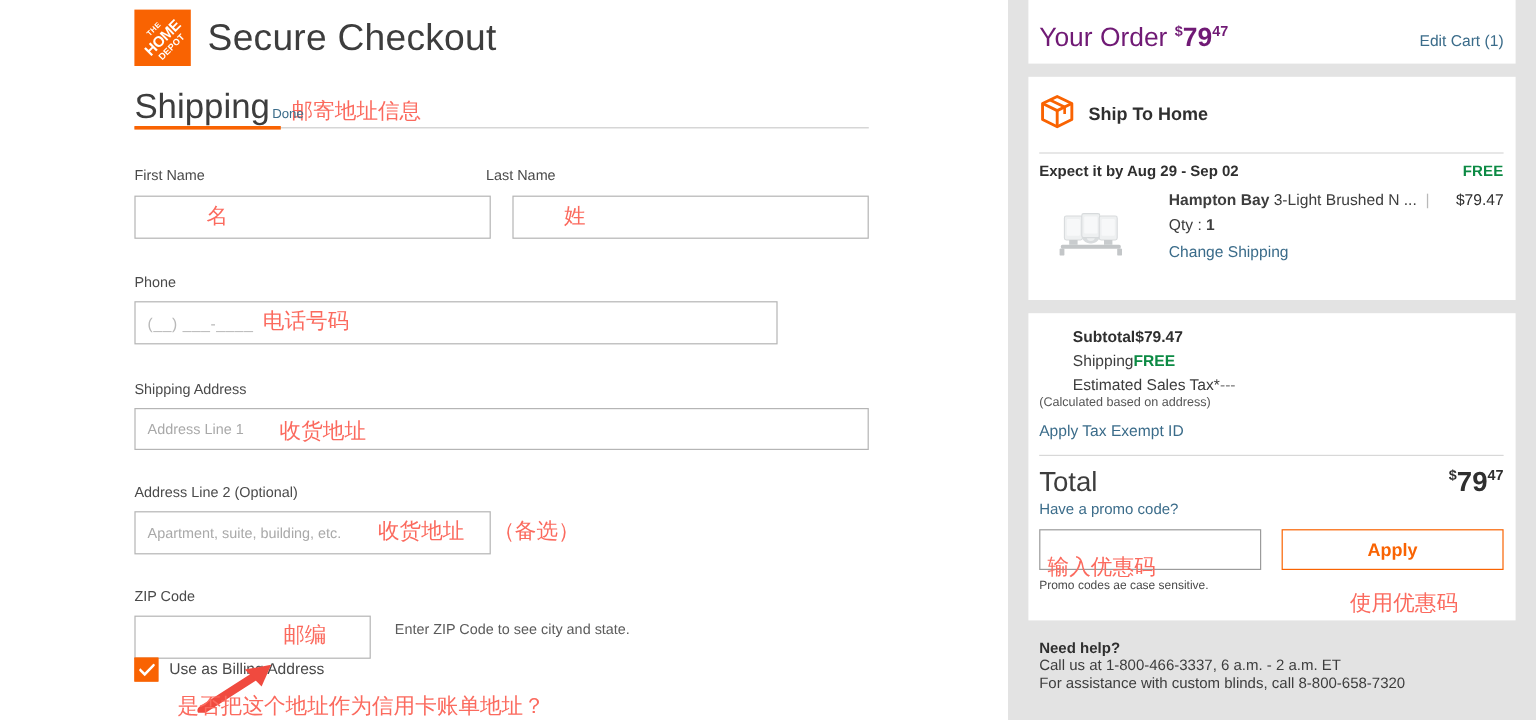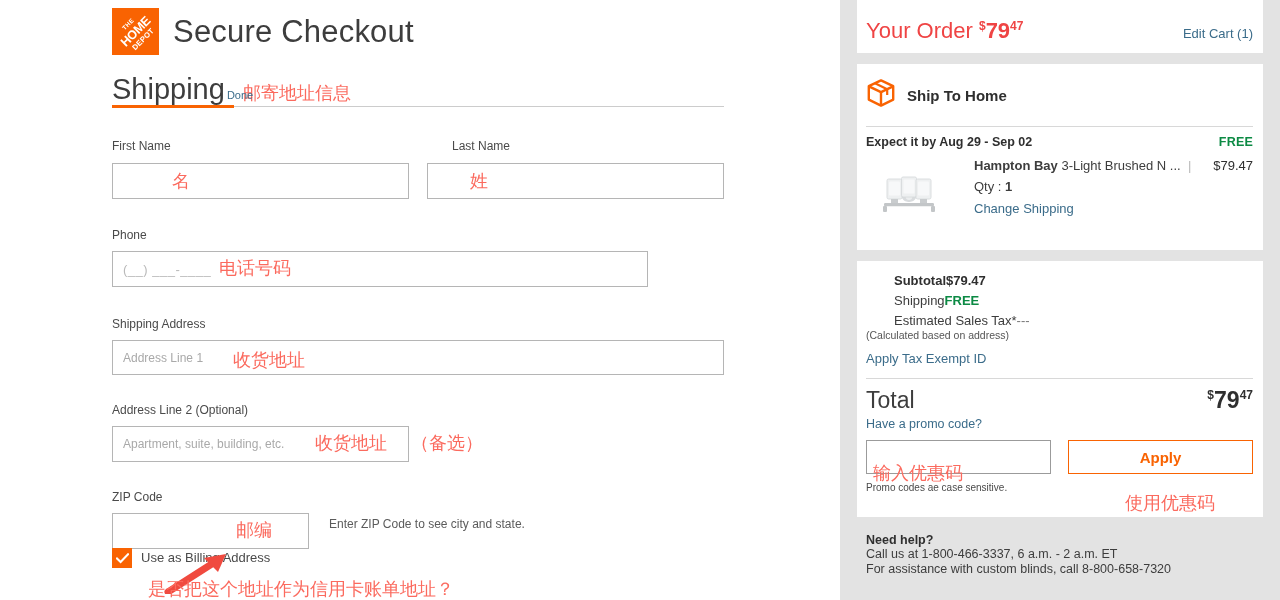--- a/index.html
+++ b/index.html
@@ -90,21 +90,21 @@
     background: #e3e3e3;
   }
   .card {
     position: absolute; left: 17px; width: 406px; background: #fff;
   }
   .card-order { top: 0; height: 53px; }
   .order-inner {
     display:flex; align-items: baseline; justify-content: space-between;
     padding: 0 10px 0 9px; height: 53px;
   }
-  .order-title { font-size: 22px; color: #ef4444; line-height: 53px; text-align: right; }
+  .order-title { font-size: 22px; color: #701a75; line-height: 53px; text-align: right; }
   .order-title .amt { font-weight: 700; font-size: 22px; }
   .order-title .sup { font-size: 12px; vertical-align: super; font-weight: 700; }
   .order-title .sup-dollar { font-size: 12px; vertical-align: super; font-weight: 700; }
   .edit-cart { font-size: 13px; color: #3b6c8a; line-height: 53px; cursor:pointer; }
 
   .card-ship { top: 64px; height: 186px; padding: 14px 10px 0 9px; }
   .ship-head { display:flex; align-items:center; gap:11px; }
   .ship-head-label { font-size: 15px; font-weight: 700; color:#2f2f2f; }
   .ship-divider { height:1px; background:#d8d8d8; margin: 14px 0 0 0; }
   .expect-row { display:flex; justify-content: space-between; align-items:baseline; margin-top: 8px; }
@@ -180,21 +180,21 @@
     <div class="hr-grey"></div>
     <div class="hr-orange"></div>
     <div class="anno" style="left:243px; top:82px;">邮寄地址信息</div>
 
     <div class="field-label" style="left:112px; top:139px;">First Name</div>
     <div class="txt-input" style="left:112px; top:163px; width:297px; height:36px;">
       <span></span>
     </div>
     <div class="anno" style="left:172px; top:170px;">名</div>
 
-    <div class="field-label" style="left:452px; top:139px;">Last Name</div>
+    <div class="field-label" style="left:405px; top:139px;">Last Name</div>
     <div class="txt-input" style="left:427px; top:163px; width:297px; height:36px;">
       <span></span>
     </div>
     <div class="anno" style="left:470px; top:170px;">姓</div>
 
     <div class="field-label" style="left:112px; top:228px;">Phone</div>
     <div class="txt-input" style="left:112px; top:251px; width:536px; height:36px;">
       <span class="ph-mask">(__) ___-____</span>
     </div>
     <div class="anno" style="left:219px; top:257px;">电话号码</div>

